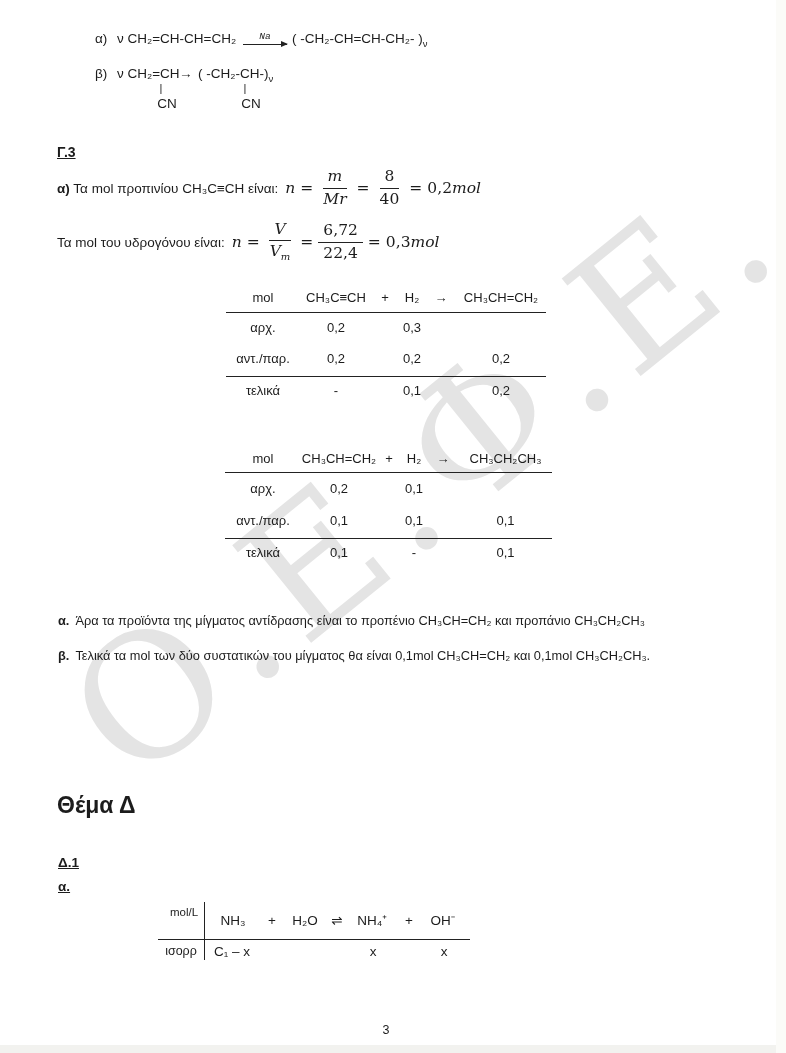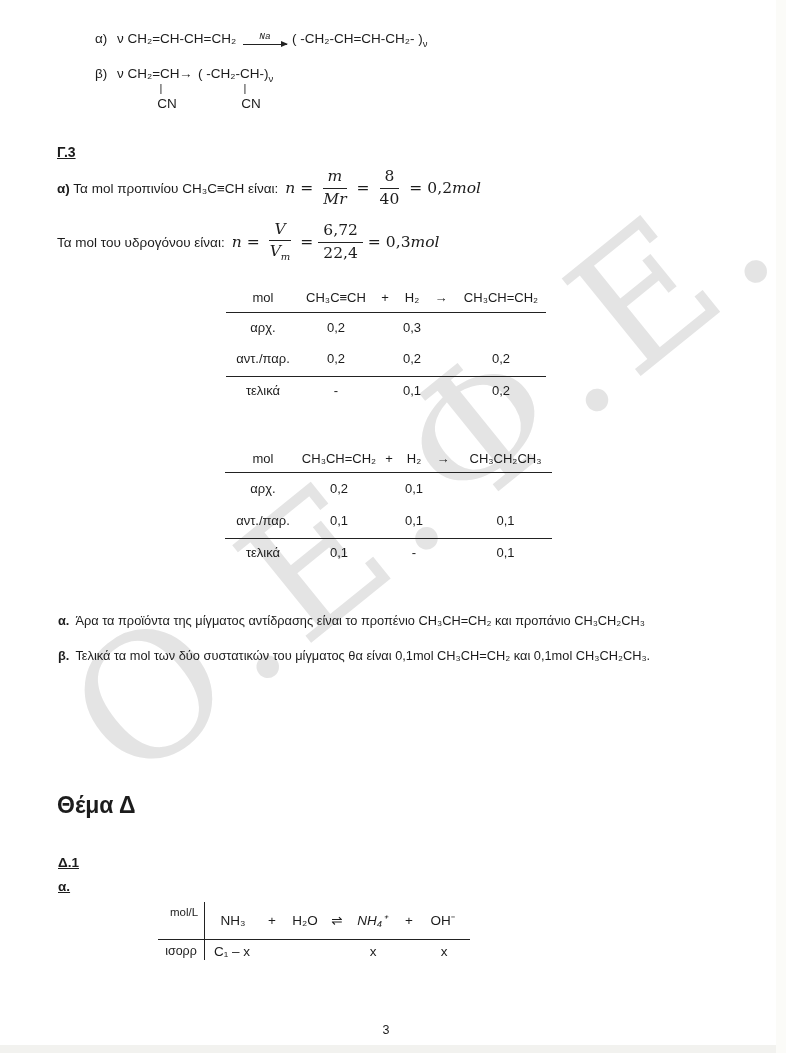--- a/index.html
+++ b/index.html
@@ -229,21 +229,21 @@
     <div class="abs h-sub" style="left:58px;top:879px;">α.</div>
 
     <div class="abs eqtab" style="left:158px;top:899px;width:314px;height:64px;">
       <span class="cell small" style="left:26px;top:13px;">mol/L</span>
       <span class="vline" style="left:46px;top:3px;height:58px;"></span>
       <span class="hline" style="left:0;top:40px;width:312px;"></span>
       <span class="cell" style="left:75px;top:21px;">NH₃</span>
       <span class="cell" style="left:114px;top:21px;">+</span>
       <span class="cell" style="left:147px;top:21px;">H₂O</span>
       <span class="cell" style="left:179px;top:21px;">⇌</span>
-      <span class="cell" style="left:214px;top:21px;font-style:italic;">NH₄⁺</span>
+      <span class="cell" style="left:214px;top:21px;">NH₄⁺</span>
       <span class="cell" style="left:251px;top:21px;">+</span>
       <span class="cell" style="left:285px;top:21px;">OH⁻</span>
       <span class="cell" style="left:23px;top:52px;font-size:12.5px;">ισορρ</span>
       <span class="cell" style="left:74px;top:52px;">C₁ – x</span>
       <span class="cell" style="left:215px;top:52px;">x</span>
       <span class="cell" style="left:286px;top:52px;">x</span>
     </div>
 
     <div class="abs" style="left:386px;top:1023px;transform:translateX(-50%);font-size:12.5px;">3</div>
 

